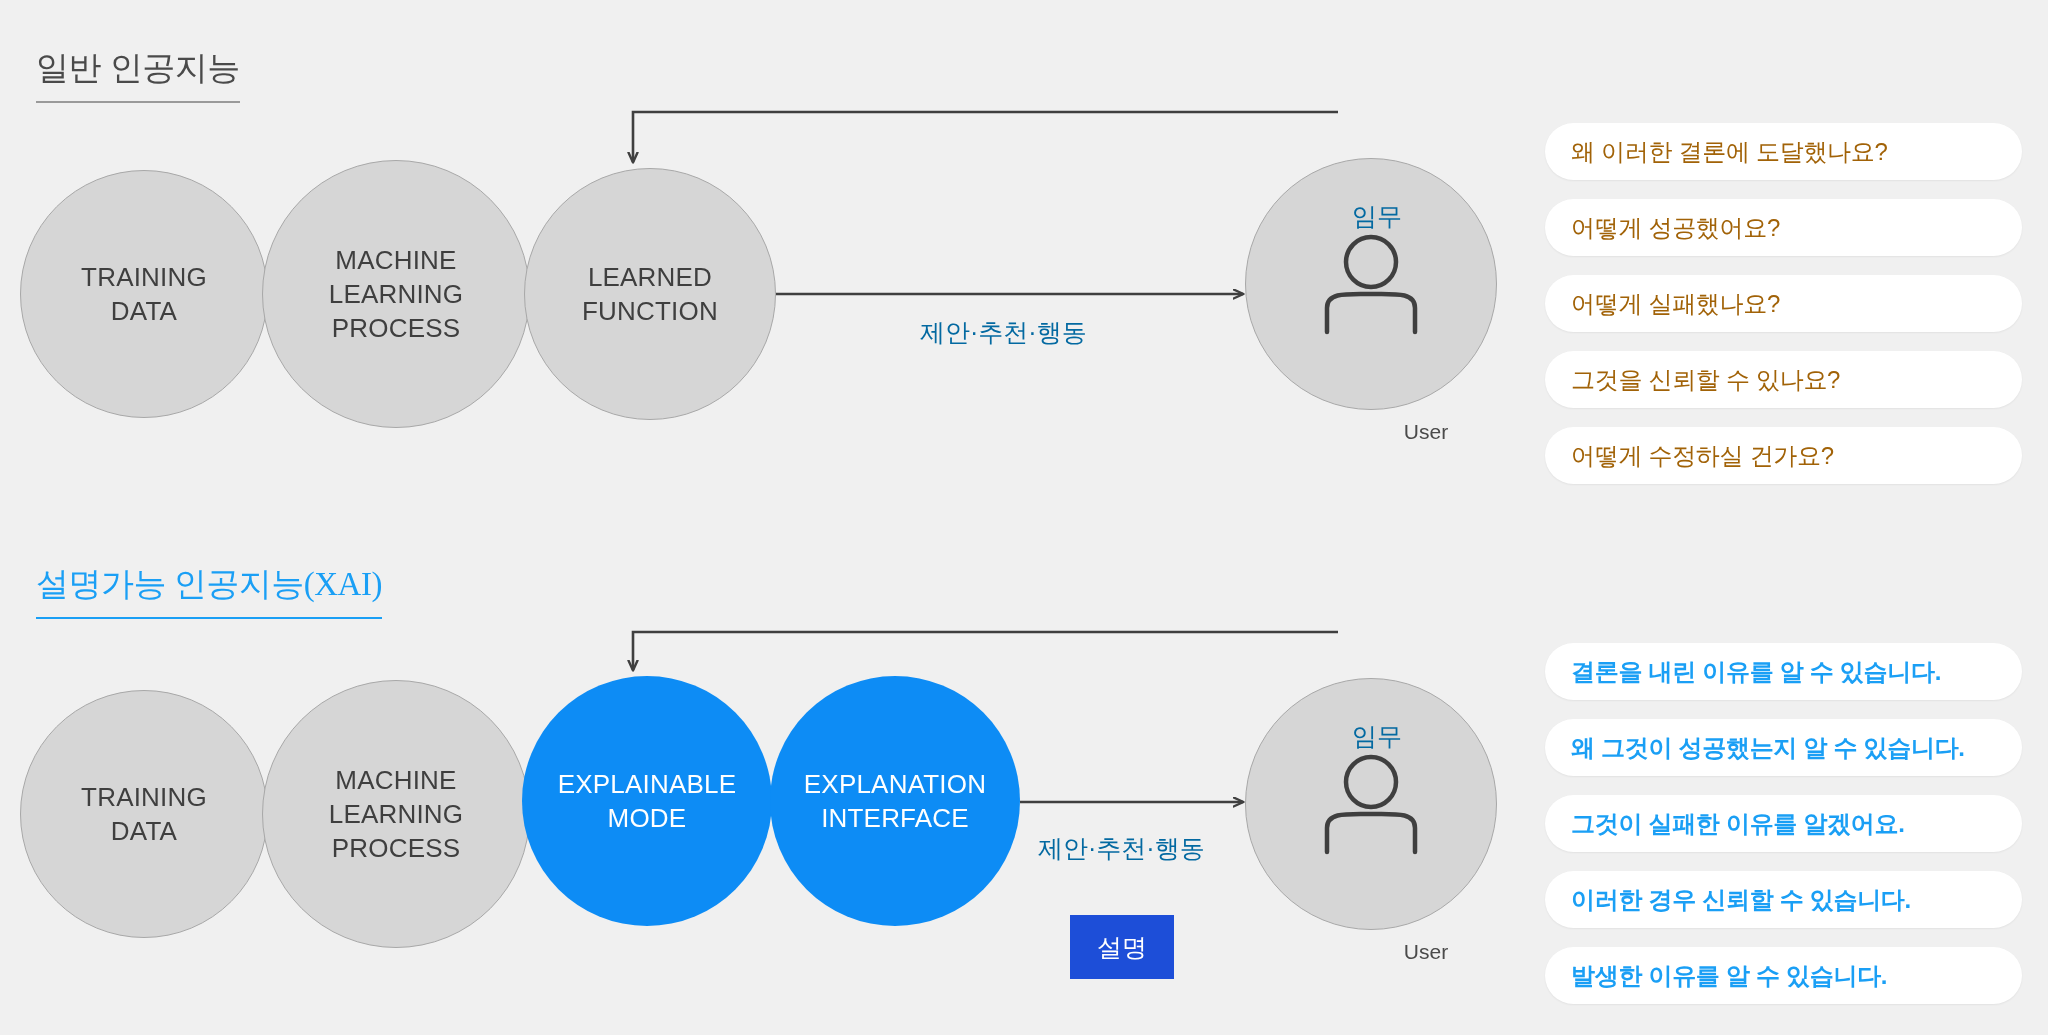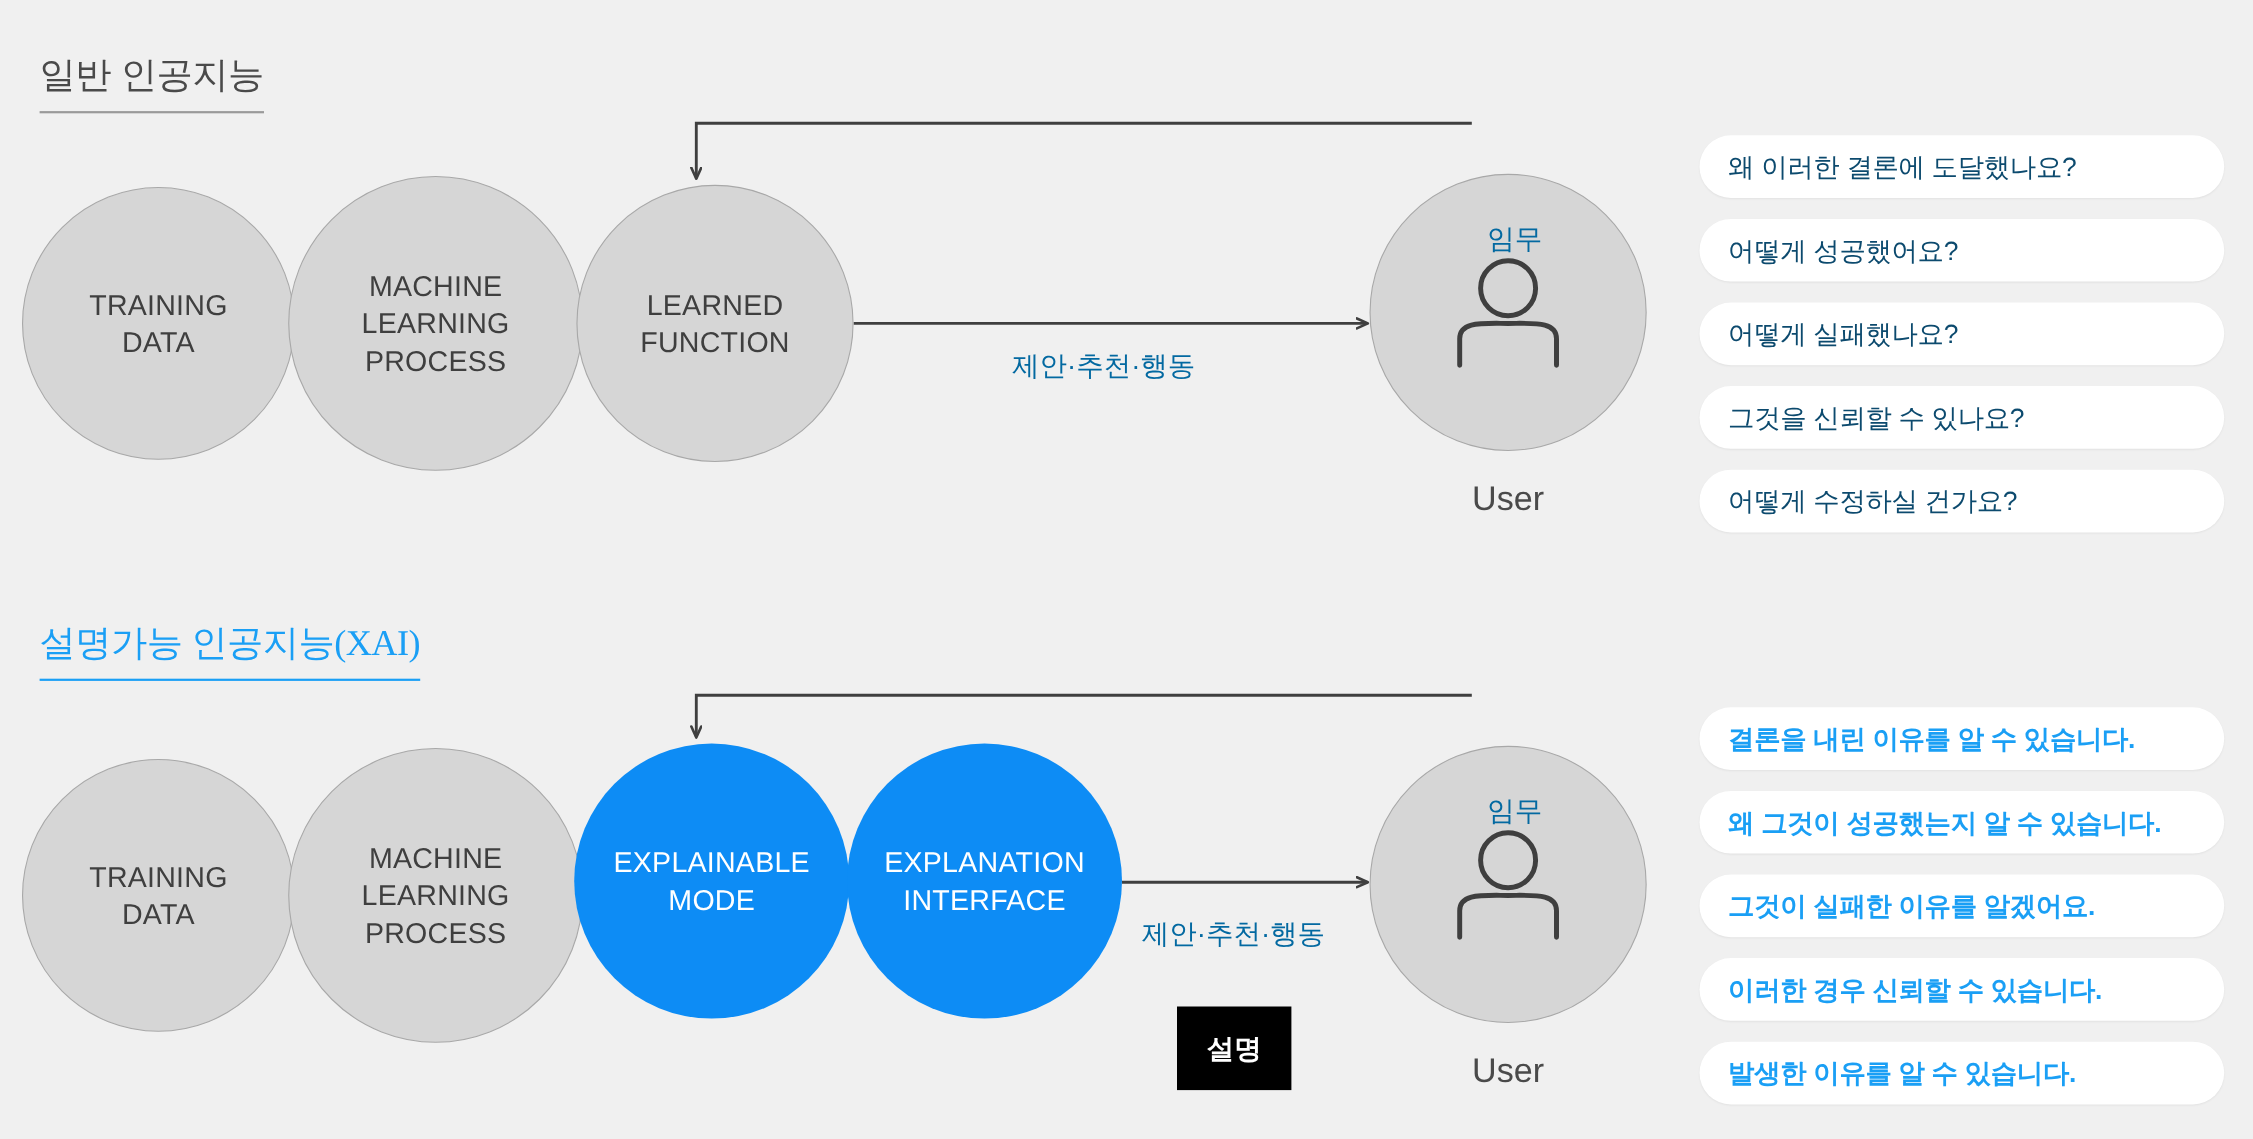--- a/index.html
+++ b/index.html
@@ -59,26 +59,25 @@
   
   .n1 { left: 20px;  top: 70px;  width: 248px; height: 248px; }
   .n2 { left: 262px; top: 60px;  width: 268px; height: 268px; }
   .n3 { left: 524px; top: 68px;  width: 252px; height: 252px; }
   .n3b{ left: 522px; top: 56px;  width: 250px; height: 250px; }
   .n4b{ left: 770px; top: 56px;  width: 250px; height: 250px; }
   .nuser { left: 1245px; top: 58px; width: 252px; height: 252px; }
 
   .user-label {
     position: absolute;
-    left: 1245px; top: 320px;
+    left: 1300px; top: 320px;
     width: 252px;
     text-align: center;
-    font-size: 31px;
+    font-size: 21px;
     color: #4a4a4a;
-    margin-top: 16px;
   }
 
   
   .person { width: 112px; height: 104px; }
 
   
   .conn { position: absolute; left: 0; top: 0; width: 1560px; height: 420px; overflow: visible; }
 
   .edge-label {
     position: absolute;
@@ -88,25 +87,25 @@
   }
   .lbl-task-plain { left: 1352px; top: 100px; }
   .lbl-act-plain  { left: 920px;  top: 216px; }
   .lbl-task-xai   { left: 1352px; top: 100px; }
   .lbl-act-xai    { left: 1038px; top: 212px; }
 
   
   .explain-badge {
     position: absolute;
     left: 1070px; top: 295px;
-    width: 104px; height: 76px;
-    background: #000000;
+    width: 104px; height: 64px;
+    background: #1d4ed8;
     color: #ffffff;
     font-size: 25px;
-    font-weight: 700;
+    font-weight: 400;
     display: flex;
     align-items: center;
     justify-content: center;
   }
 
   
   .pill-list { position: absolute; left: 1545px; width: 480px; }
   #pills-plain { top: 123px; }
   #pills-xai   { top: 643px; text-align: right; }
 
@@ -116,21 +115,21 @@
     background: #ffffff;
     border-radius: 29px;
     display: flex;
     align-items: center;
     padding-left: 26px;
     margin-bottom: 19px;
     font-size: 24px;
     letter-spacing: -0.3px;
     box-shadow: 0 1px 2px rgba(0,0,0,0.06);
   }
-  .pill.gray { color: #0c4a6e; }
+  .pill.gray { color: #a16207; }
   .pill.blue { color: #1a9ff5; font-weight: 700; }
 </style>
 </head>
 <body>
 
 <div id="stage">
 
   <div id="heading-plain" class="section-heading plain">일반 인공지능</div>
 
   <div id="row-plain" class="row">

